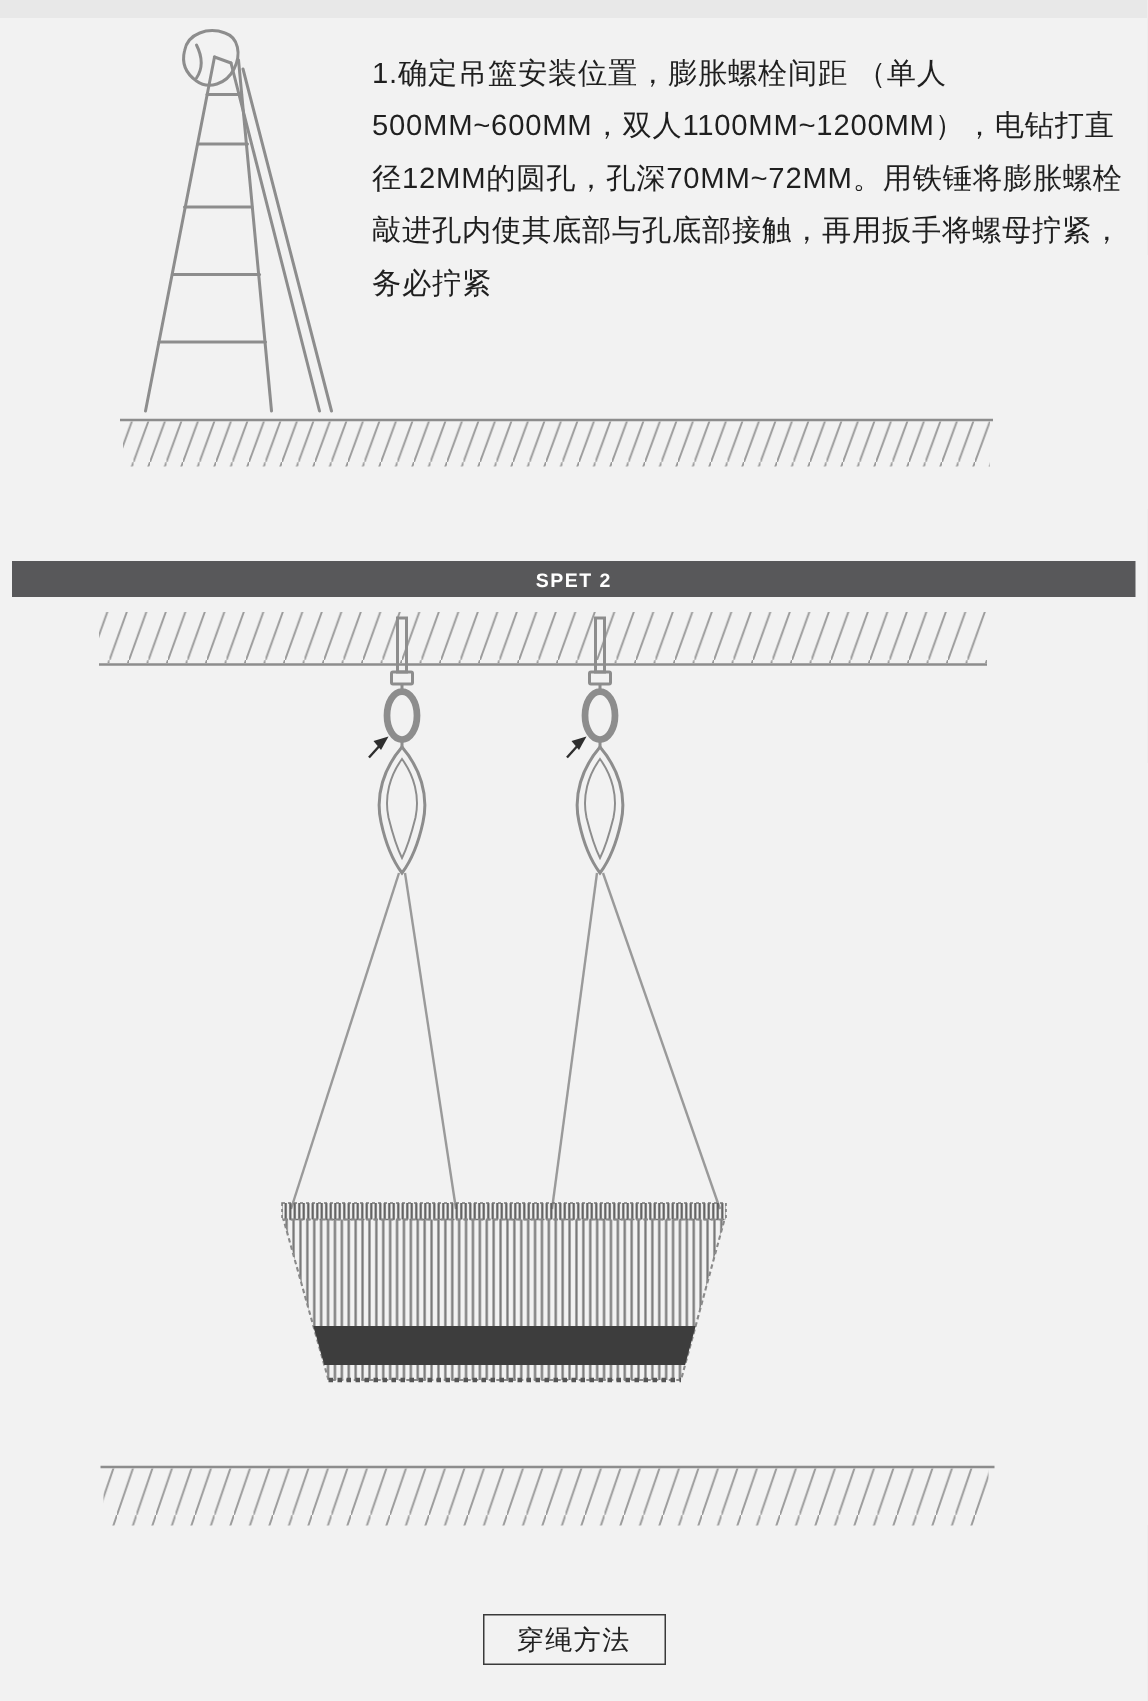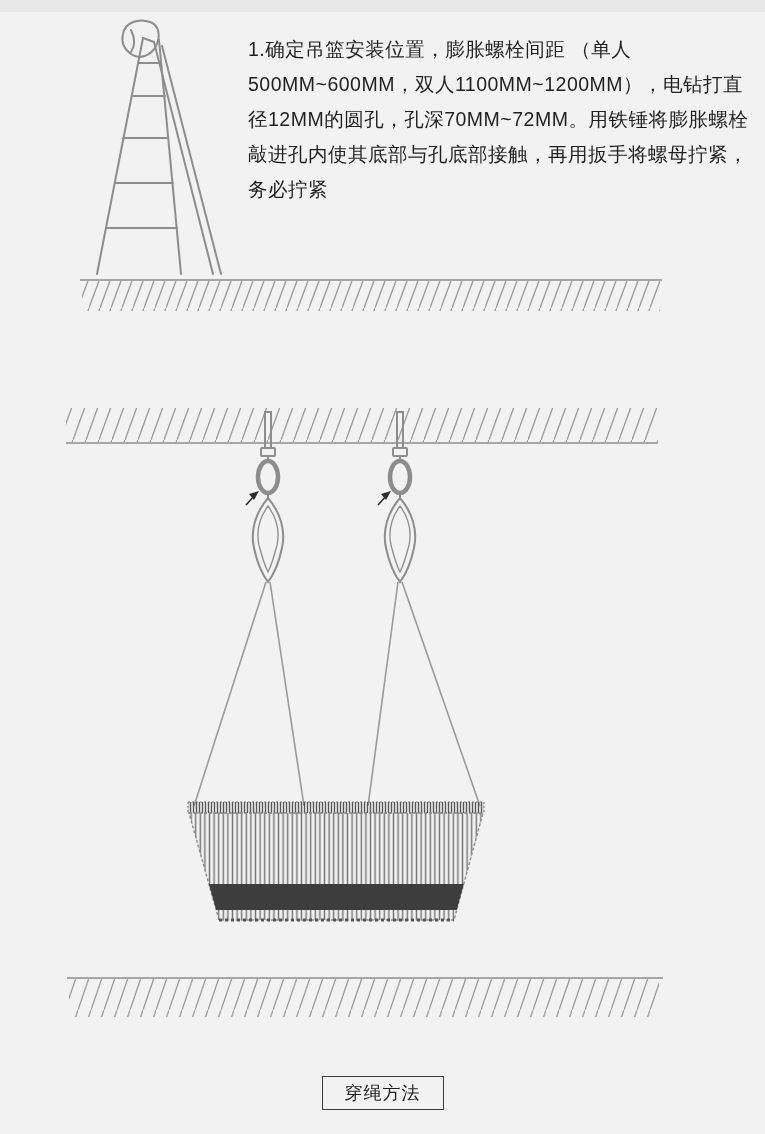--- a/index.html
+++ b/index.html
@@ -81,20 +81,23 @@
       <pattern id="hg1" width="11" height="30" patternUnits="userSpaceOnUse">
         <line x1="0" y1="30" x2="11" y2="0" stroke="#9a9a9a" stroke-width="1.3"></line>
       </pattern>
     </defs>
     <line x1="2" y1="2" x2="584" y2="2" stroke="#8d8d8d" stroke-width="1.6"></line>
     <rect x="4" y="3" width="578" height="30" fill="url(#hg1)"></rect>
   </svg>
 
   <p class="step-text step1-text">1.确定吊篮安装位置，膨胀螺栓间距 （单人500MM~600MM，双人1100MM~1200MM），电钻打直径12MM的圆孔，孔深70MM~72MM。用铁锤将膨胀螺栓敲进孔内使其底部与孔底部接触，再用扳手将螺母拧紧，务必拧紧</p>
 
+  <div class="banner">
+    <span>SPET 2</span>
+  </div>
 
   <svg class="abs" style="left:60px;top:392px;width:612px;height:540px" viewBox="0 0 612 540">
     <defs>
       <pattern id="hc2" width="13" height="36" patternUnits="userSpaceOnUse">
         <line x1="0" y1="36" x2="13" y2="0" stroke="#9a9a9a" stroke-width="1.3"></line>
       </pattern>
       <pattern id="vb2" width="4.6" height="8" patternUnits="userSpaceOnUse">
         <line x1="2.3" y1="0" x2="2.3" y2="8" stroke="#777" stroke-width="1.5"></line>
       </pattern>
       <pattern id="vr2" width="3" height="8" patternUnits="userSpaceOnUse">

